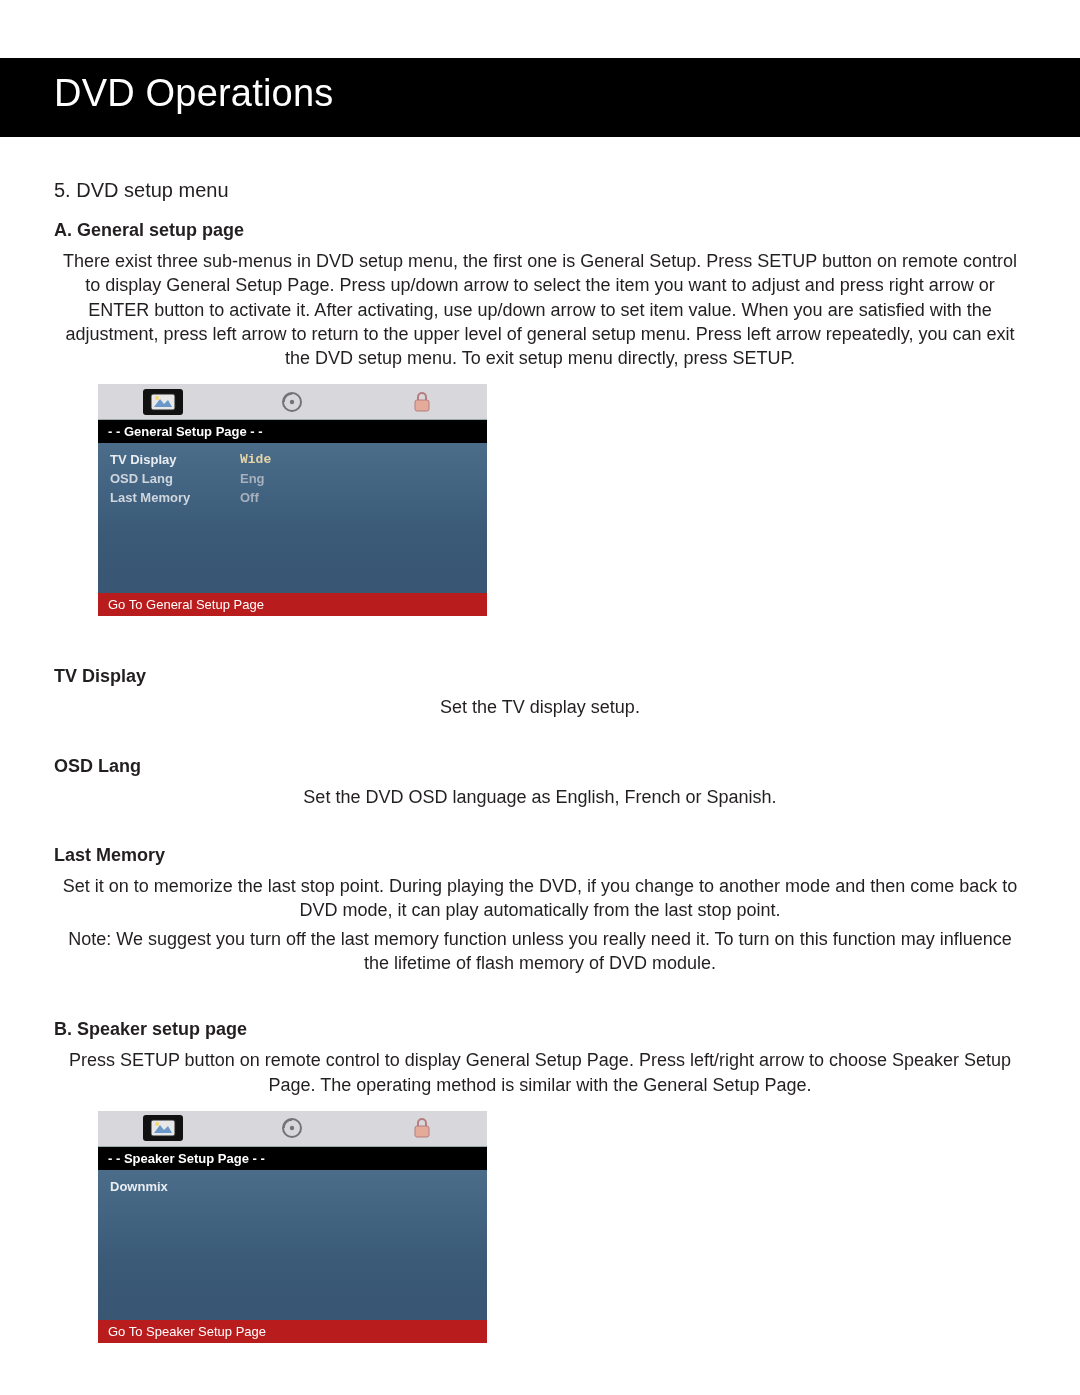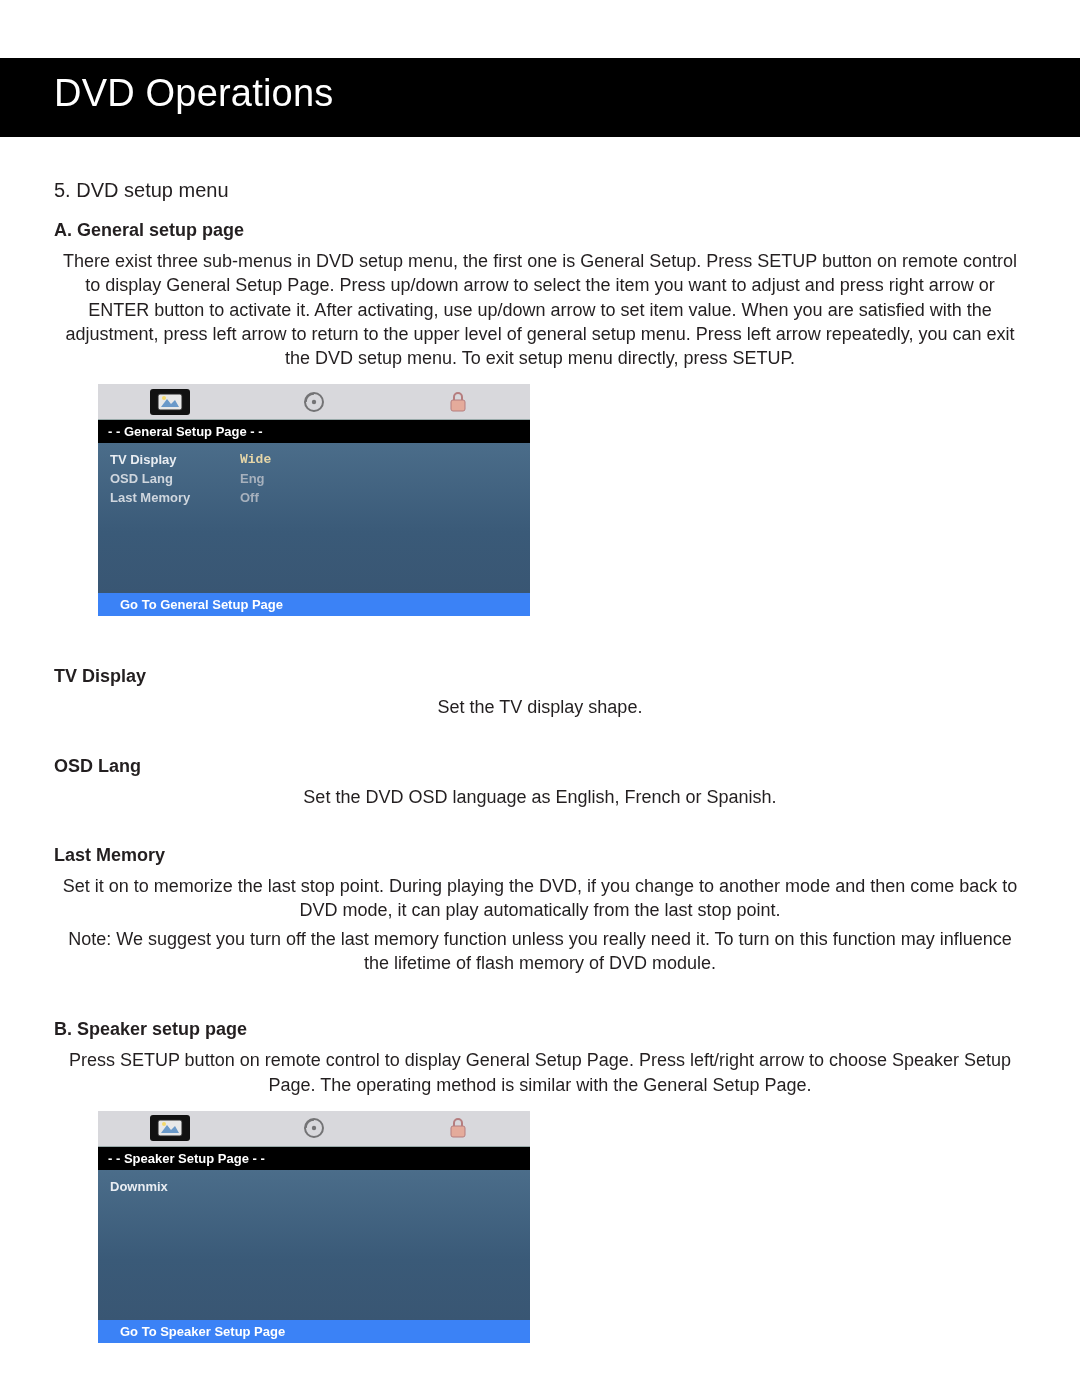--- a/index.html
+++ b/index.html
@@ -9,33 +9,33 @@
   .title-bar { background: #000; color: #fff; padding: 14px 54px 22px 54px; }
   .title-bar span { font-size: 38px; font-weight: 300; letter-spacing: 0.2px; }
   .content { padding: 0 54px; }
   .sec-num { font-size: 20px; font-weight: 400; margin-top: 42px; margin-bottom: 18px; }
   .sec-sub { font-size: 18px; font-weight: 600; margin-top: 16px; margin-bottom: 8px; }
   .para { font-size: 18px; line-height: 1.35; font-weight: 300; margin-bottom: 4px; text-align: center; }
   .italic { }
   .small-gap { height: 16px; }
   .med-gap { height: 20px; }
   .big-gap { height: 24px; }
-  .osd-box { width: 432px; margin: 14px 0 14px 44px; background: #000; position: relative; }
+  .osd-box { width: 389px; margin: 14px 0 14px 44px; background: #000; position: relative; }
   .osd-tabs { height: 36px; background: linear-gradient(90deg,#d8d8dc,#d8d8dc); display: flex; align-items: center; justify-content: space-around; border-bottom: 1px solid #9aa; }
   .tab-icon { width: 40px; height: 26px; display: flex; align-items: center; justify-content: center; border-radius: 3px; }
   .tab-active { background: #111; }
   .tab-dim { opacity: 0.55; }
   .bar-title { background: #000; color: #fff; font-size: 13px; font-weight: 600; padding: 4px 10px; }
   .osd-body { background: linear-gradient(180deg,#4b6d8a,#3a5a78 60%,#395673); min-height: 150px; padding: 8px 12px; }
   .osd-row { display: flex; font-size: 13px; color: #cfd6de; font-weight: 600; line-height: 1.45; }
   .osd-row .label { width: 130px; }
   .osd-row .value { color: #a7b1bd; }
   .osd-row.highlight .label { color: #e9edf2; }
   .osd-row.highlight .value { color: #e5d6a8; font-family: Liberation Mono, monospace; }
-  .bar-foot { background: #3b82f6; color: #fff; font-size: 13px; font-weight: 700; padding: 4px 22px; }
+  .bar-foot { background: #b91c1c; color: #fff; font-size: 13px; font-weight: 400; padding: 4px 10px; }
   .hr-line { width: 46px; height: 1px; background: #888; margin-top: 52px; }
   .page-num { font-size: 22px; color: #222; margin-top: 6px; margin-bottom: 11px; }
 </style>
 </head>
 <body>
 
 <div class="page">
   <div class="top-gap"></div>
 
   <div class="title-bar">
@@ -84,21 +84,21 @@
         <div class="osd-row">
           <span class="label">Last   Memory</span>
           <span class="value">Off</span>
         </div>
       </div>
       <div class="bar-foot">Go  To  General  Setup   Page</div>
     </div>
 
     <div class="med-gap"></div>
     <div class="sec-sub">TV Display</div>
-    <div class="para">Set the TV display shape.</div>
+    <div class="para">Set the TV display setup.</div>
 
     <div class="small-gap"></div>
     <div class="sec-sub">OSD Lang</div>
     <div class="para">Set the DVD OSD language as English, French or Spanish.</div>
 
     <div class="small-gap"></div>
     <div class="sec-sub">Last Memory</div>
     <div class="para">Set it on to memorize the last stop point. During playing the DVD, if you change to another mode and then come back to DVD mode, it can play automatically from the last stop point.</div>
     <div class="para italic">Note: We suggest you turn off the last memory function unless you really need it. To turn on this function may influence the lifetime of flash memory of DVD module.</div>
 

